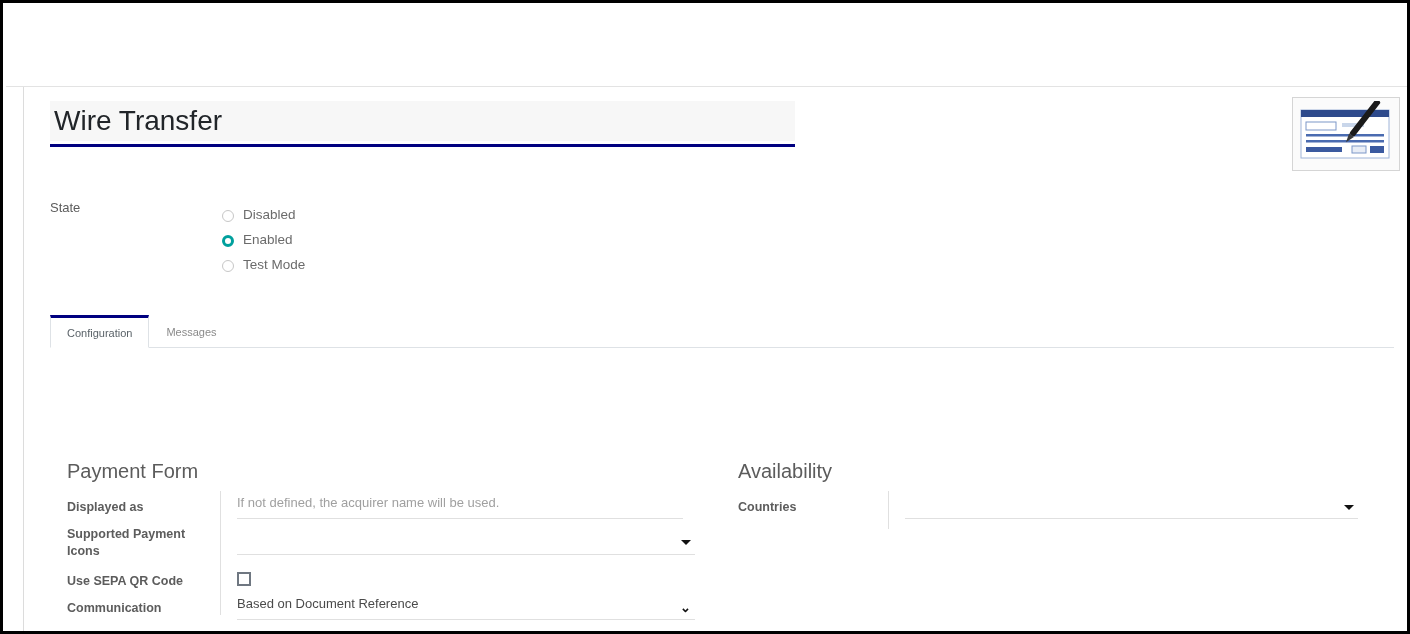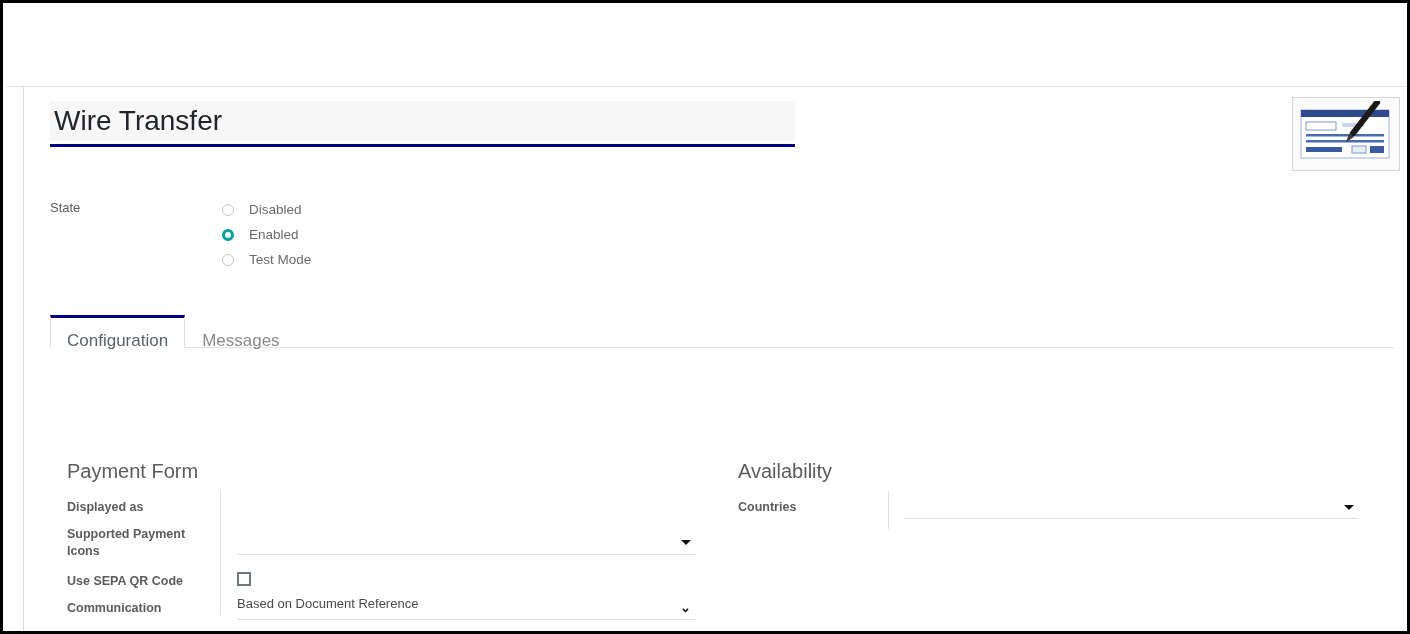--- a/index.html
+++ b/index.html
@@ -156,22 +156,22 @@
     font-size: 13px;
     font-weight: normal;
     color: #5c5c5c;
   }
   .radio-group {
     position: absolute;
     left: 198px; top: 110px;
   }
   .radio-row {
     display: flex;
-    align-items: center;
-    gap: 15px;
+    align-items: flex-end;
+    gap: 9px;
     height: 25px;
     cursor: pointer;
   }
   .rad {
     width: 12px; height: 12px;
     border-radius: 50%;
     border: 1px solid #c7c7c7;
     background: #ffffff;
     flex: 0 0 auto;
     position: relative;
@@ -188,24 +188,24 @@
   
   .nb-headers {
     position: absolute;
     left: 26px; top: 228px;
     width: 1344px;
     height: 33px;
     border-bottom: 1px solid #dee2e6;
     display: flex;
   }
   .nb-tab {
-    padding: 8px 16px;
+    padding: 0 16px;
     height: 33px;
     line-height: 33px;
-    font-size: 17px;
+    font-size: 11px;
     color: #8a8a8a;
     cursor: pointer;
     border: 1px solid transparent;
     margin-bottom: -1px;
     background: transparent;
     white-space: nowrap;
   }
   .nb-tab.active {
     color: #5a6268;
     background: #ffffff;
@@ -325,20 +325,23 @@
       <div class="nb-headers">
         <div class="nb-tab active">Configuration</div>
         <div class="nb-tab">Messages</div>
       </div>
 
       <div class="grp-title" id="grp-payment-form">Payment Form</div>
 
       <div class="vsep" style="left:196px; top:404px; height:124px;"></div>
 
       <div class="f-label" style="left:43px; top:412px;text-align:right;">Displayed as</div>
+      <div class="f-ctrl underline" style="left:213px; top:408px; width:446px; height:24px;">
+        <span class="ph">If not defined, the acquirer name will be used.</span>
+      </div>
 
       <div class="f-label" style="left:43px; top:439px; width:150px;">Supported Payment Icons</div>
       <div class="f-ctrl underline" style="left:213px; top:442px; width:458px; height:26px;">
         <span></span>
         <span class="caret-tri"></span>
       </div>
 
       <div class="f-label" style="left:43px; top:486px;">Use SEPA QR Code</div>
       <div class="chk" style="left:213px; top:485px;"></div>
 

